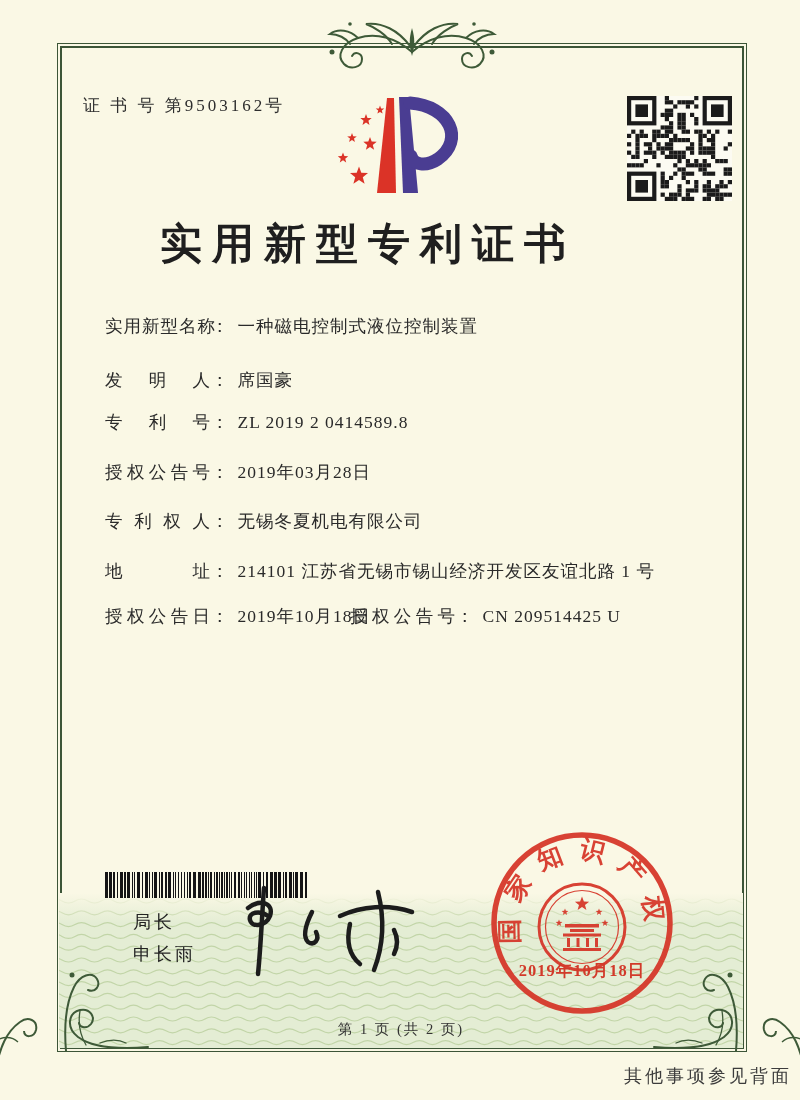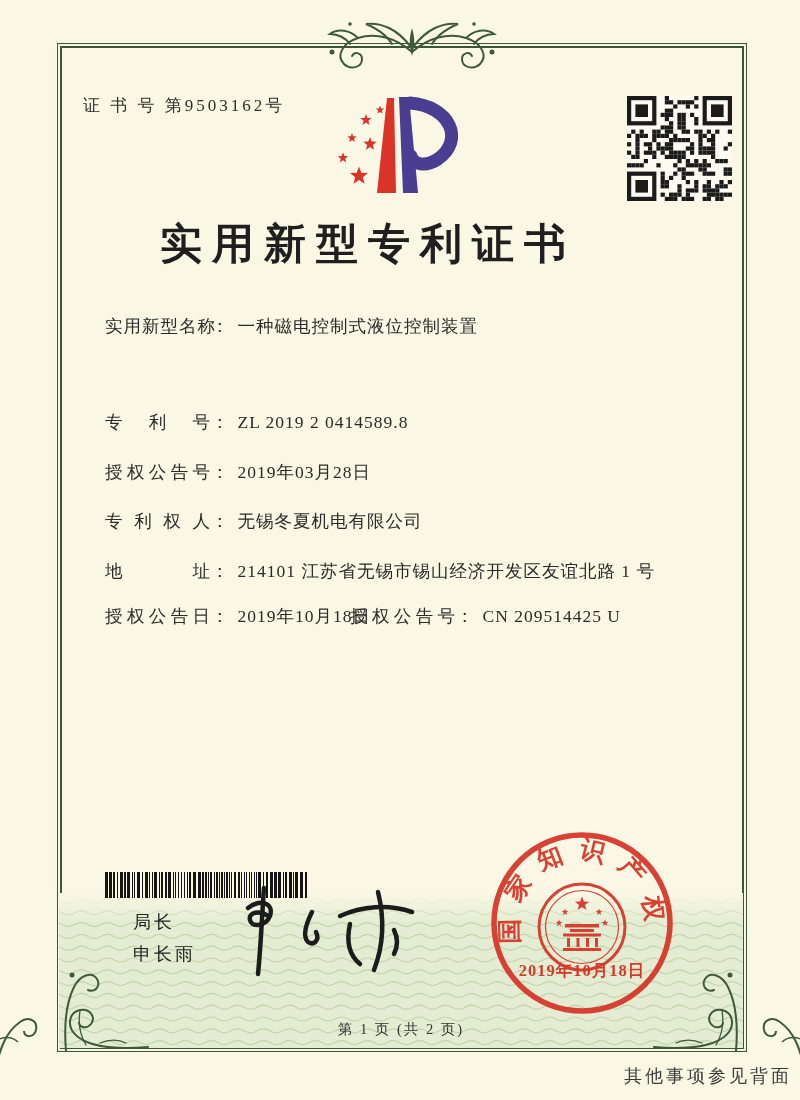--- a/index.html
+++ b/index.html
@@ -284,20 +284,23 @@
         <rect x="4.2" y="79.8" width="21" height="21" fill="#fcfbf2"></rect>
         <rect x="8.4" y="84" width="12.600000000000001" height="12.600000000000001" fill="#1b1b1b"></rect>
       </svg>
   </div>
 
   <div class="abs title">实用新型专利证书</div>
 
   <div class="abs row" style="top:314px;">
     <span class="lbl">实用新型名称</span><span class="colon">：</span><span>一种磁电控制式液位控制装置</span>
   </div>
+  <div class="abs row" style="top:368px;">
+    <span class="lbl">发明人</span><span class="colon">：</span><span>席国豪</span>
+  </div>
   <div class="abs row" style="top:410px;">
     <span class="lbl">专利号</span><span class="colon">：</span><span>ZL 2019 2 0414589.8</span>
   </div>
   <div class="abs row" style="top:460px;">
     <span class="lbl">授权公告号</span><span class="colon">：</span><span>2019年03月28日</span>
   </div>
   <div class="abs row" style="top:509px;">
     <span class="lbl">专利权人</span><span class="colon">：</span><span>无锡冬夏机电有限公司</span>
   </div>
   <div class="abs row" style="top:559px;">

